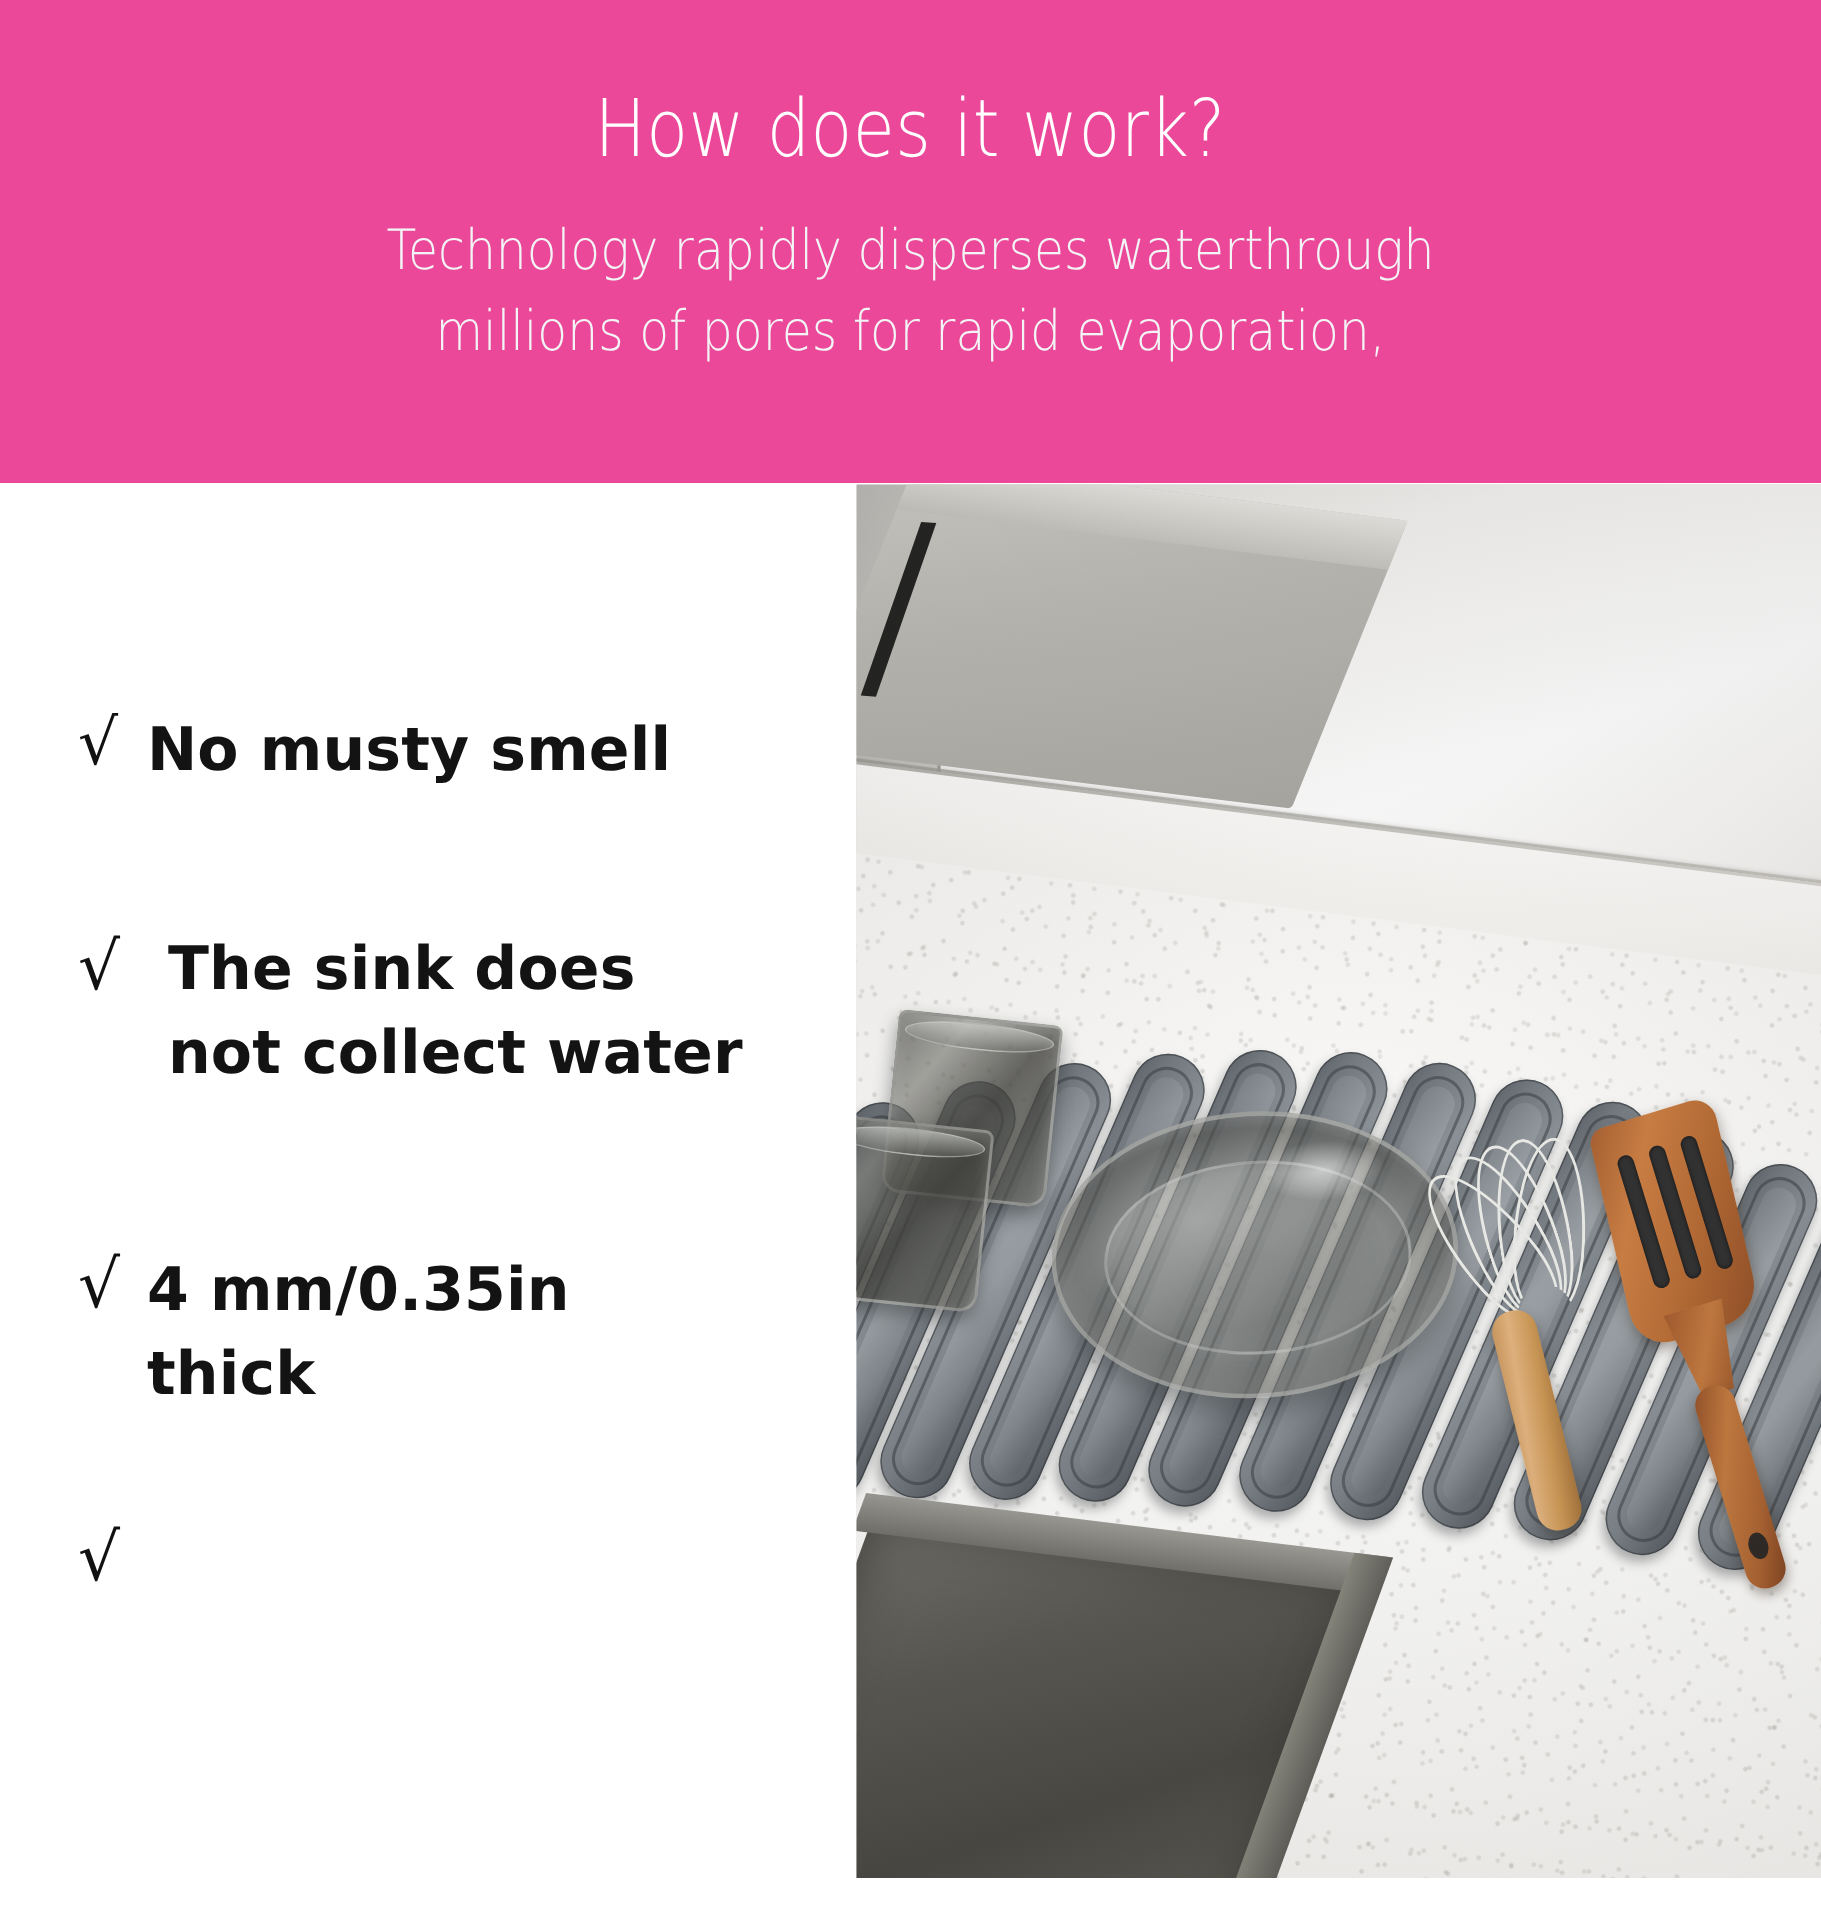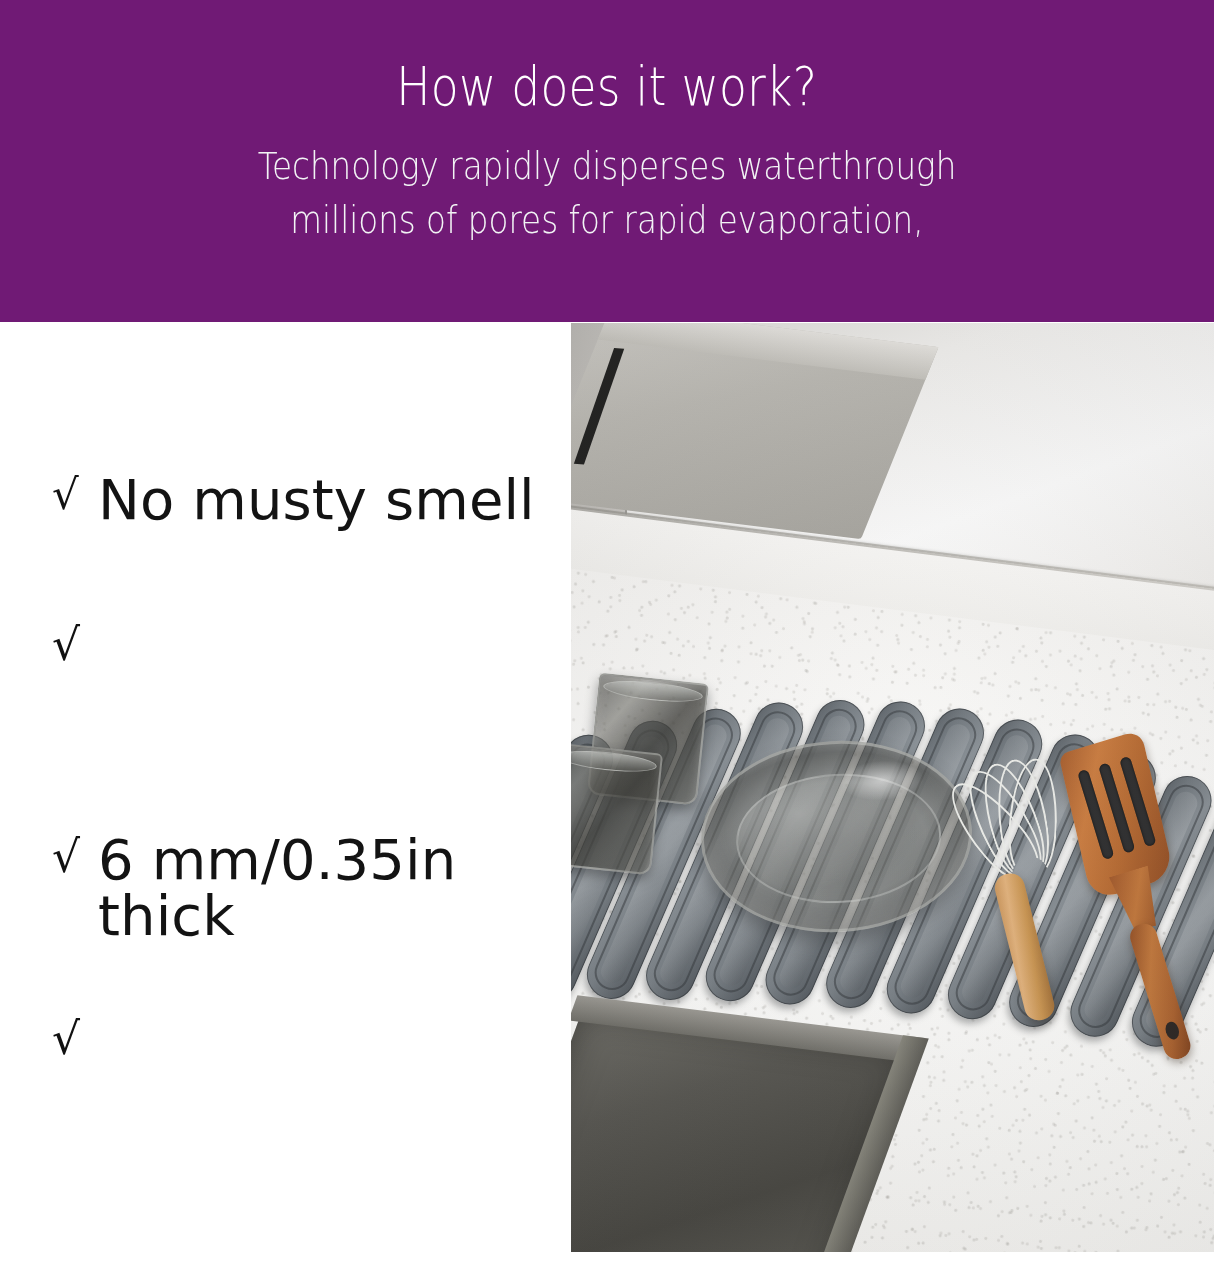--- a/index.html
+++ b/index.html
@@ -16,21 +16,21 @@
     -webkit-font-smoothing: antialiased;
   }
 
   
   #header-band {
     position: absolute;
     left: 0;
     top: 0;
     width: 1214px;
     height: 322px;
-    background: #701a75;
+    background: #ec4899;
     box-sizing: border-box;
     display: flex;
     flex-direction: column;
     align-items: center;
     justify-content: flex-start;
     padding-top: 56px;
   }
   #header-title {
     color: #ffffff;
     font-family: "DejaVu Sans", sans-serif;
@@ -76,23 +76,23 @@
     color: #111111;
     font-size: 44px;
     line-height: 46px;
     font-weight: 400;
     width: 46px;
     flex: 0 0 46px;
     text-align: left;
   }
   .feature-text {
     font-family: "DejaVu Sans", sans-serif;
-    font-weight: 400;
+    font-weight: 700;
     color: #131313;
-    font-size: 56px;
+    font-size: 40px;
     line-height: 56px;
     letter-spacing: 0.1px;
     white-space: pre-line;
   }
 
   #feature-item-1 { left: 52px; top: 150px; }
   #feature-item-1 .check-icon { font-size: 42px; }
   #feature-item-2 { left: 52px; top: 296px; }
   #feature-item-2 .check-icon { position: relative; top: 4px; }
   #feature-item-2 .feature-text { padding-left: 14px; }
@@ -405,25 +405,27 @@
 
 <div id="feature-list">
 
   <div class="feature-item" id="feature-item-1">
     <span class="check-icon">√</span>
     <span class="feature-text">No musty smell</span>
   </div>
 
   <div class="feature-item" id="feature-item-2">
     <span class="check-icon">√</span>
+    <span class="feature-text">The sink does
+not collect water</span>
   </div>
 
   <div class="feature-item" id="feature-item-3">
     <span class="check-icon">√</span>
-    <span class="feature-text">6 mm/0.35in
+    <span class="feature-text">4 mm/0.35in
 thick</span>
   </div>
 
   <div class="feature-item" id="feature-item-4">
     <span class="check-icon">√</span>
   </div>
 
 </div>
 
 <div id="photo" aria-label="Kitchen countertop with gray slatted quick-dry drying mat holding two smoked glass tumblers, a clear glass bowl, a wooden-handled whisk and a wooden slotted spatula, beside a stainless steel sink">

